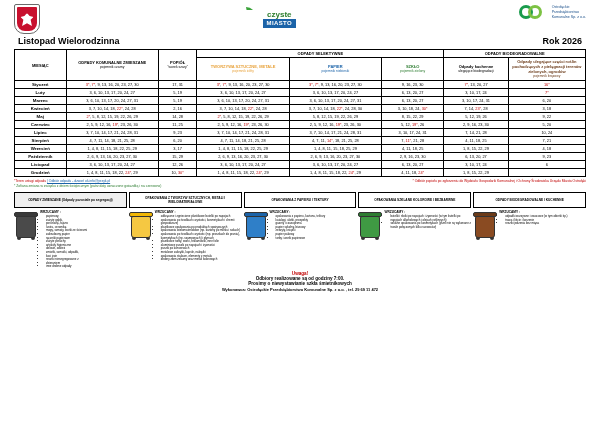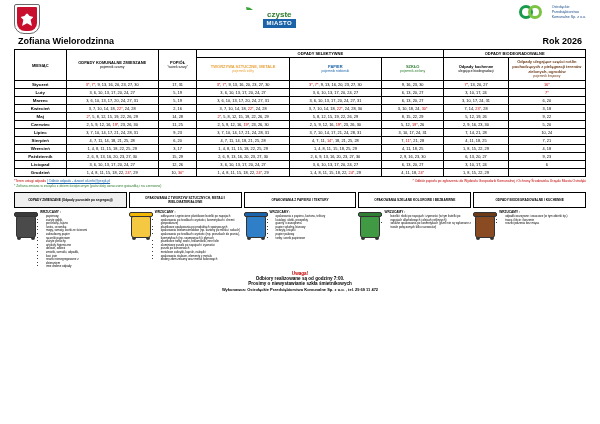--- a/index.html
+++ b/index.html
@@ -141,21 +141,21 @@
         </div>
       <div class="opk-text">
         <div>Ostrołęckie</div>
         <div>Przedsiębiorstwo</div>
         <div>Komunalne Sp. z o.o.</div>
       </div>
     </div>
   </div>
 
   <div class="title-row">
-    <div class="title-left">Zofiana Wielorodzinna</div>
+    <div class="title-left">Listopad Wielorodzinna</div>
     <div class="title-right">Rok 2026</div>
   </div>
 
   <table class="main">
     <colgroup>
       <col style="width:48px">
         <col style="width:86px">
         <col style="width:36px">
       <col style="width:86px">
         <col style="width:86px">

